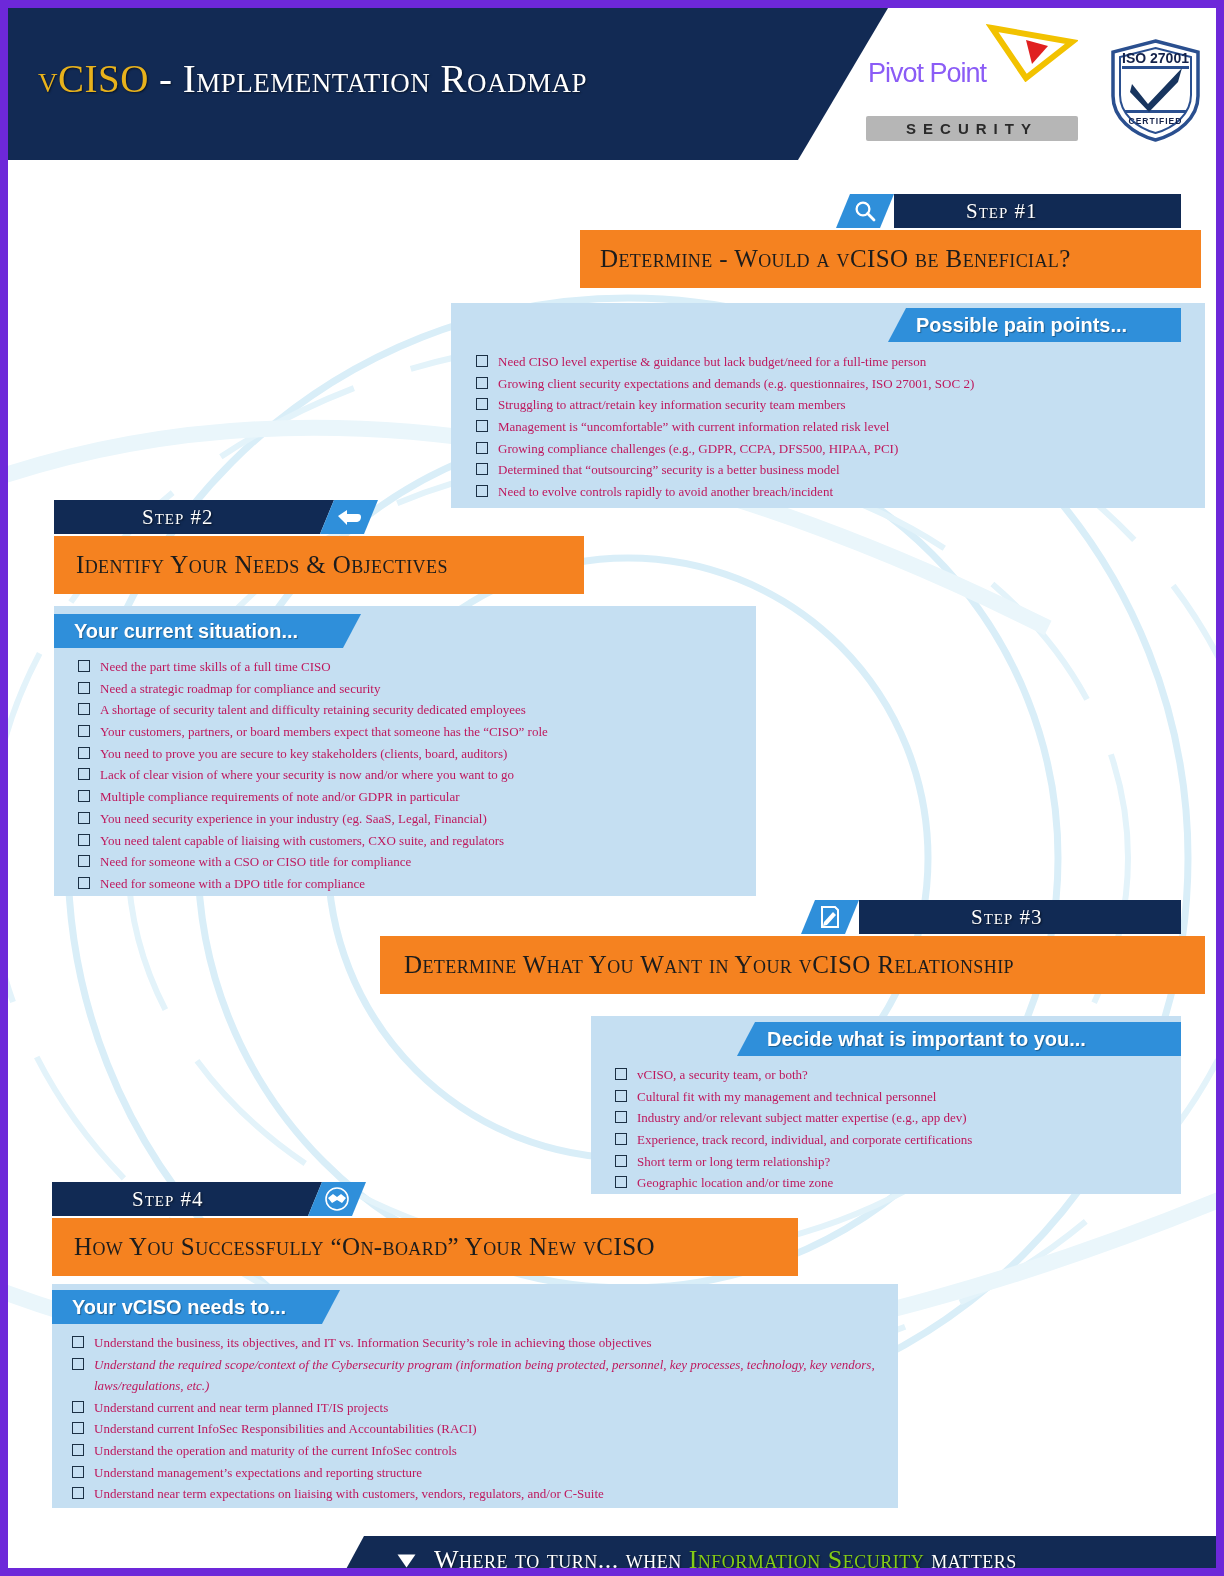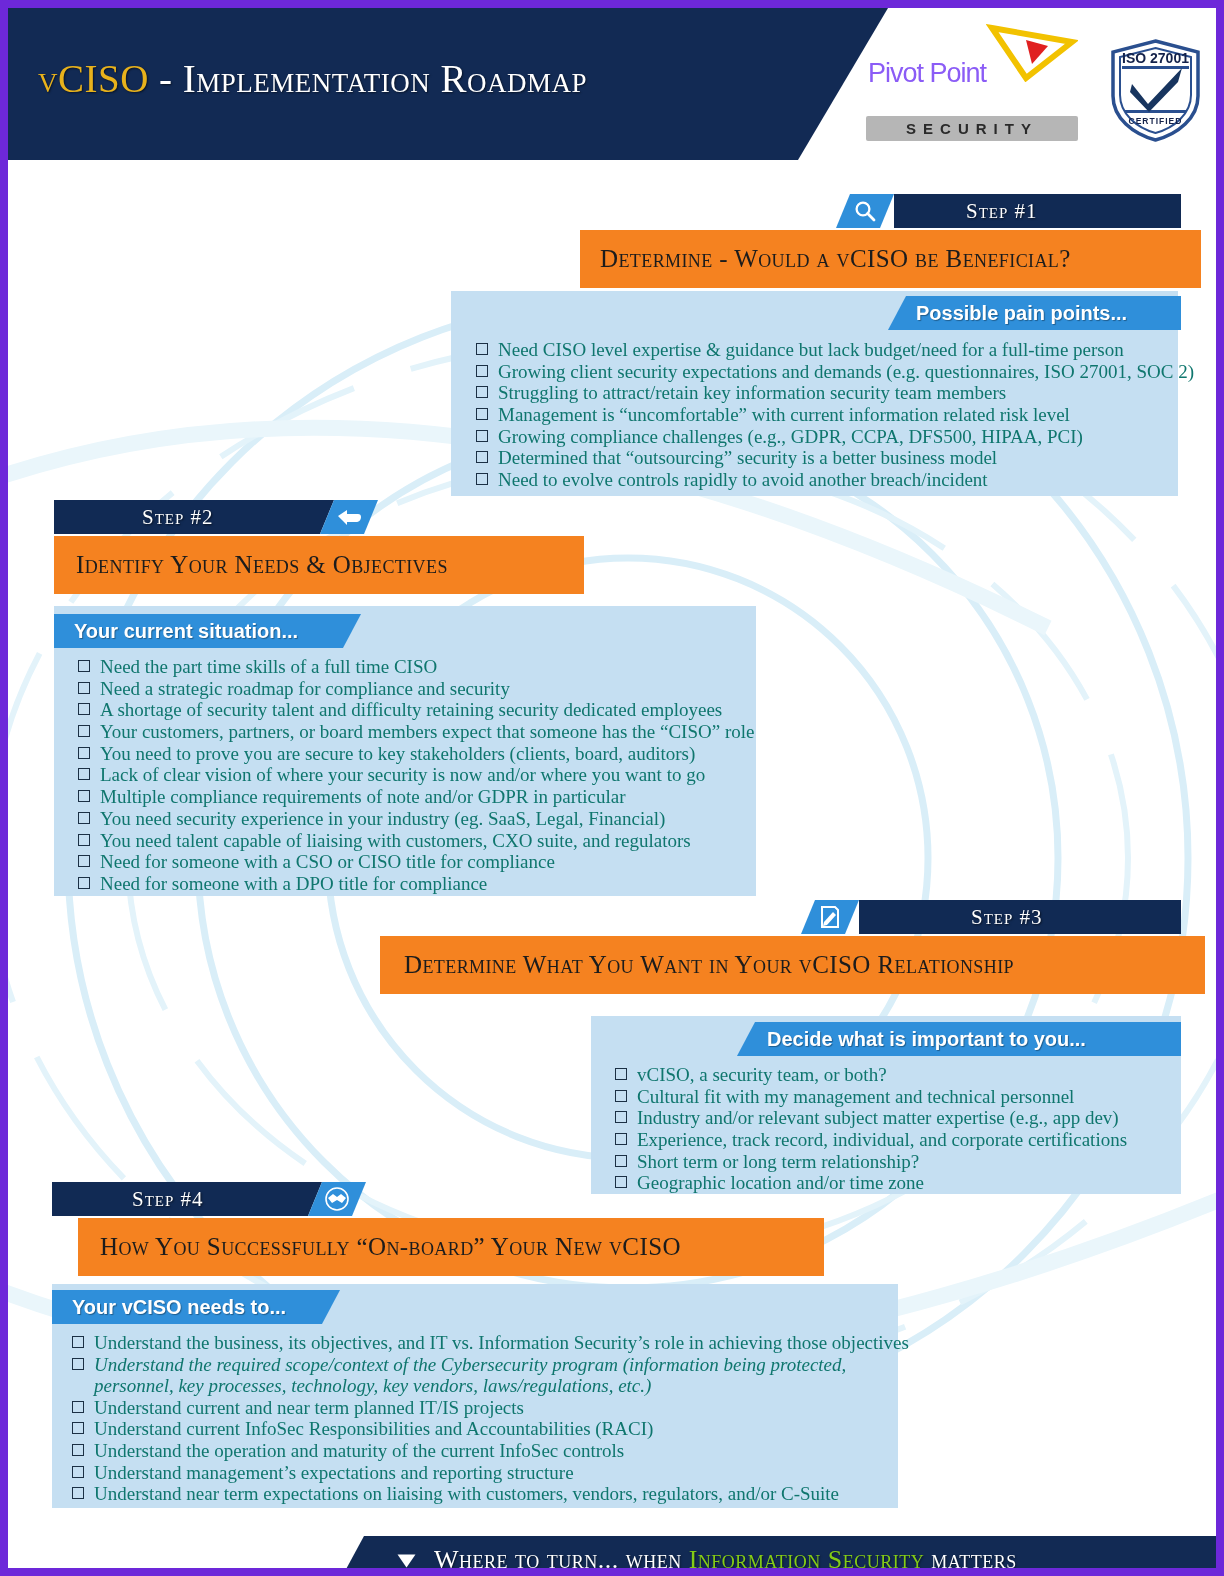--- a/index.html
+++ b/index.html
@@ -98,21 +98,21 @@
   }
   .panel-tab span{
     font-family:"Liberation Sans", sans-serif;
     font-size:20px; font-weight:bold; color:#ffffff;
     white-space:nowrap; text-shadow:1px 1px 1px rgba(0,0,0,.35);
   }
   .panel ul{
     list-style:none; margin:0; padding:0; position:absolute;
   }
   .panel li{
-    color:#0f766e; font-size:19px; line-height:21.3px;
+    color:#be185d; font-size:13px; line-height:21.3px;
     position:relative; padding-left:24px; margin-bottom:0.4px;
     white-space:nowrap;
   }
   .panel li.wrap{ white-space:normal;font-style:italic; }
   .panel li::before{
     content:""; position:absolute; left:2px; top:4px;
     width:10px; height:10px; border:1.4px solid #1b3045; background:transparent;
   }
 
   
@@ -192,21 +192,21 @@
           <circle cx="10" cy="9" r="6.4" fill="none" stroke="#ffffff" stroke-width="2.3"></circle>
           <line x1="14.6" y1="13.6" x2="21" y2="20" stroke="#ffffff" stroke-width="2.8" stroke-linecap="round"></line>
         </svg>
       </div>
       <div class="step-tab-label" style="left:130px;">Step #1</div>
     </div>
   </div>
   <div class="step-title" style="left:572px;top:222px;width:601px;padding-left:20px;z-index:4;">
     <span>Determine - Would a vCISO be Beneficial?</span>
   </div>
-  <div class="panel" style="left:443px;top:283px;width:727px;height:205px;">
+  <div class="panel" style="left:443px;top:295px;width:727px;height:205px;padding-left:27px;">
     <div class="panel-tab" style="left:437px;top:5px;width:293px;padding-left:28px;clip-path:polygon(18px 0,293px 0,293px 34px,0 34px);">
       <span>Possible pain points...</span>
     </div>
     <ul style="left:23px;top:48px;width:700px;">
       <li>Need CISO level expertise &amp; guidance but lack budget/need for a full-time person</li>
       <li>Growing client security expectations and demands (e.g. questionnaires, ISO 27001, SOC 2)</li>
       <li>Struggling to attract/retain key information security team members</li>
       <li>Management is “uncomfortable” with current information related risk level</li>
       <li>Growing compliance challenges (e.g., GDPR, CCPA, DFS500, HIPAA, PCI)</li>
       <li>Determined that “outsourcing” security is a better business model</li>
@@ -281,21 +281,21 @@
       <div class="step-tab-navy" style="left:0;width:270px;clip-path:polygon(0 0,270px 0,256px 34px,0 34px);"></div>
       <div class="step-icon-chip" style="left:256px;clip-path:polygon(14px 0,58px 0,44px 34px,0 34px);">
         <svg width="26" height="24" viewBox="0 0 26 24" style="left:16px;top:5px;">
           <circle cx="13" cy="12" r="11" fill="none" stroke="#ffffff" stroke-width="1.6"></circle>
           <path d="M4 11 L9 7 L13 10 L17 7 L22 11 L18 16 L13 13 L8 16 Z" fill="#ffffff"></path>
         </svg>
       </div>
       <div class="step-tab-label" style="left:80px;">Step #4</div>
     </div>
   </div>
-  <div class="step-title" style="left:44px;top:1210px;width:724px;padding-left:22px;z-index:4;margin-left:26px;">
+  <div class="step-title" style="left:44px;top:1210px;width:724px;padding-left:22px;z-index:4;">
     <span>How You Successfully “On-board” Your New vCISO</span>
   </div>
   <div class="panel" style="left:44px;top:1276px;width:846px;height:224px;">
     <div class="panel-tab" style="left:0;top:6px;width:288px;padding-left:20px;clip-path:polygon(0 0,288px 0,270px 34px,0 34px);">
       <span>Your vCISO needs to...</span>
     </div>
     <ul style="left:18px;top:48px;width:822px;">
       <li>Understand the business, its objectives, and IT vs. Information Security’s role in achieving those objectives</li>
       <li class="wrap" style="white-space:normal;">Understand the required scope/context of the Cybersecurity program (information being protected, personnel, key processes, technology, key vendors, laws/regulations, etc.)</li>
       <li>Understand current and near term planned IT/IS projects</li>

